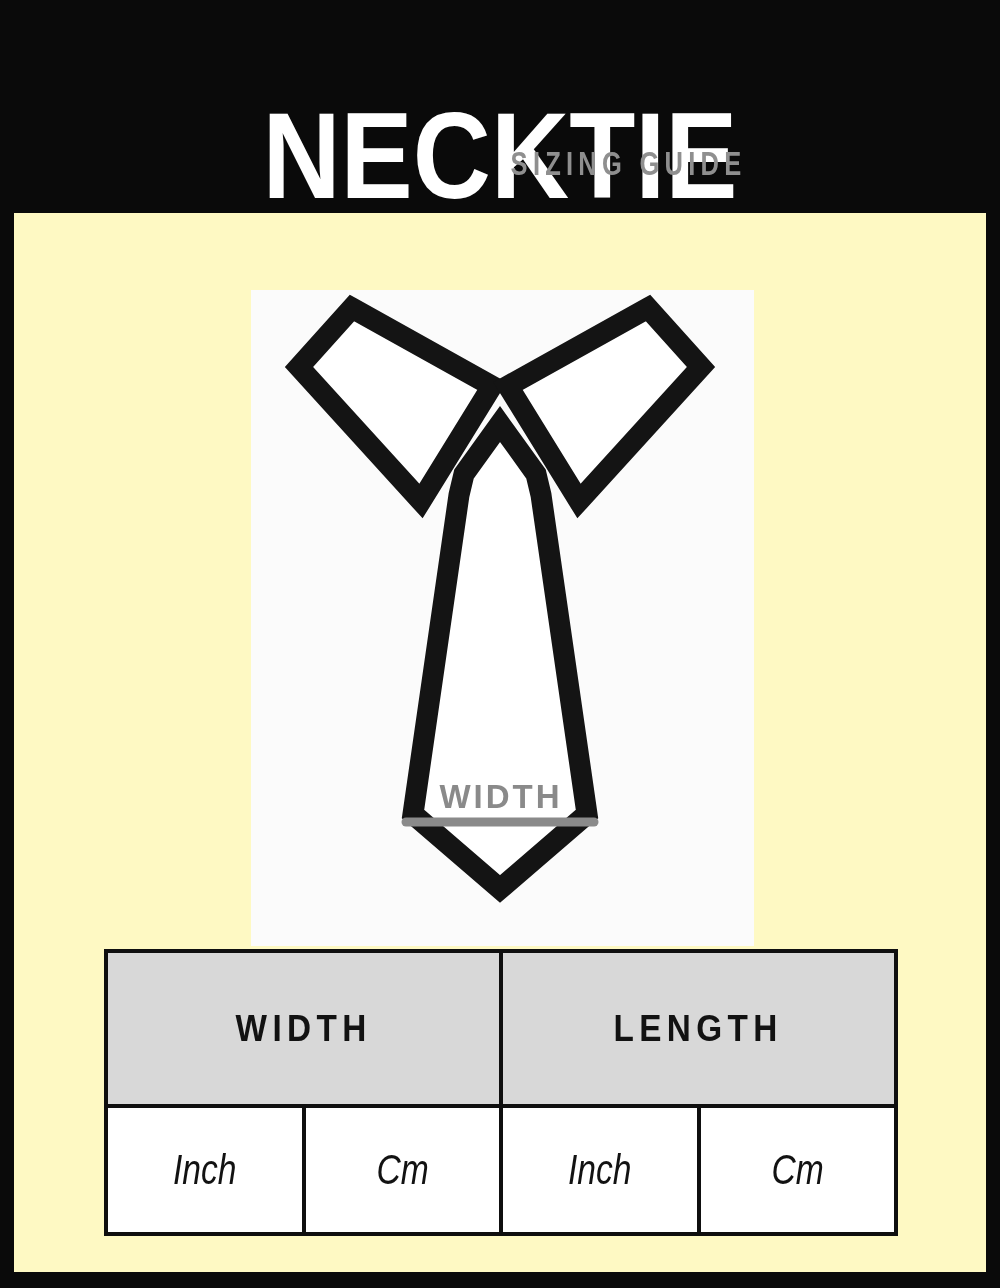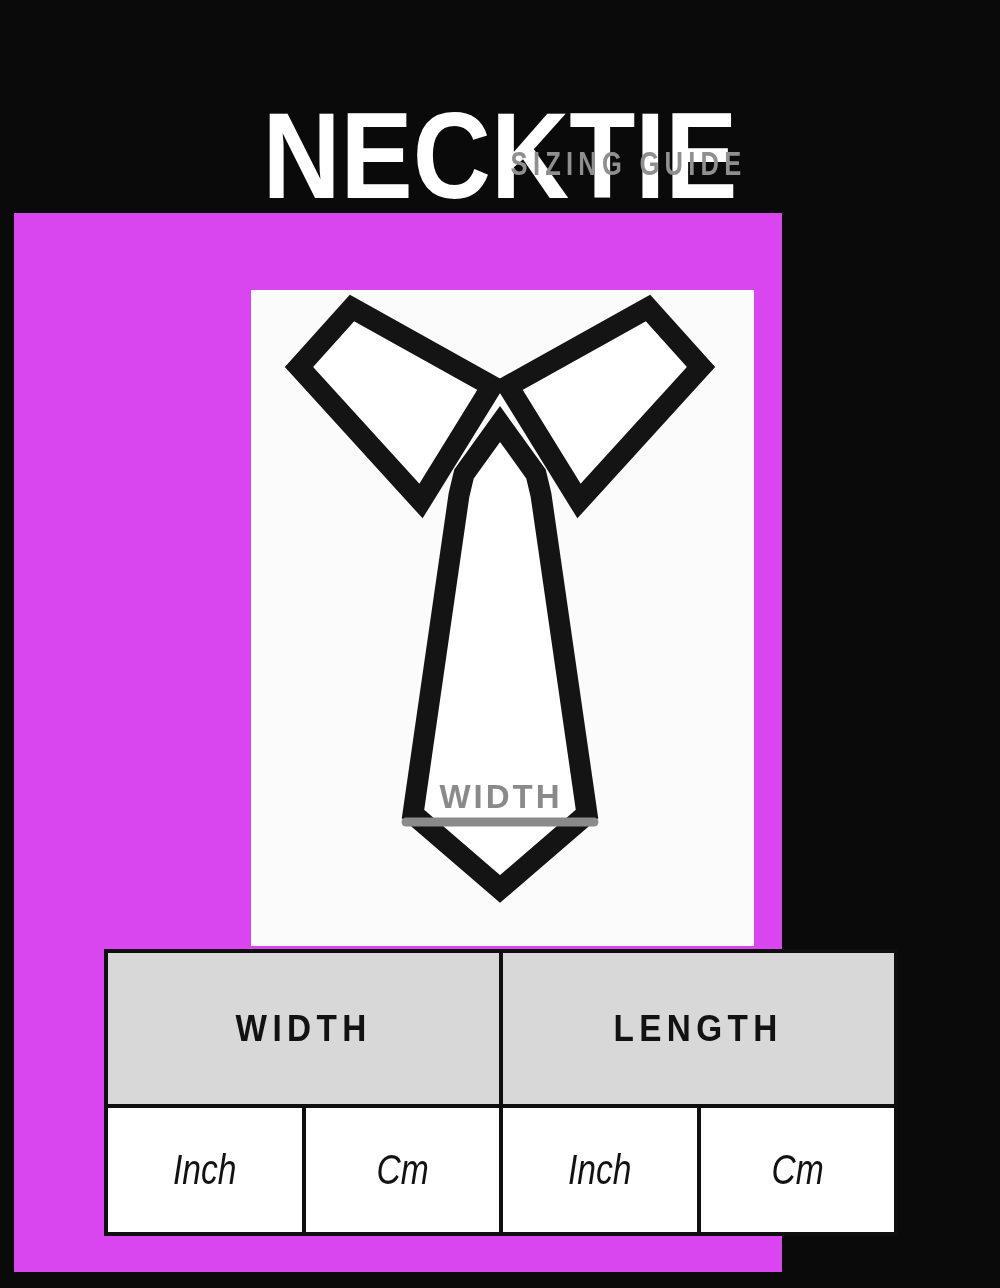--- a/index.html
+++ b/index.html
@@ -29,22 +29,22 @@
     position:absolute;top:146px;right:254px;
     color:#8f8f8f;
     font-size:34px;line-height:34px;font-weight:bold;
     letter-spacing:7px;
     transform:scaleX(0.75);
     transform-origin:right center;
     white-space:nowrap;
   }
   
   .sheet{
-    position:absolute;left:14px;top:213px;width:768px;height:1059px;
-    background:#d946ef;
+    position:absolute;left:14px;top:213px;width:972px;height:1059px;
+    background:#fef9c3;
   }
   .tie-svg{
     position:absolute;left:236px;top:40px;
     width:510px;height:710px;
   }
   
   .size-table{
     position:absolute;left:90px;top:736px;
     width:794px;height:287px;
     border-collapse:collapse;table-layout:fixed;

